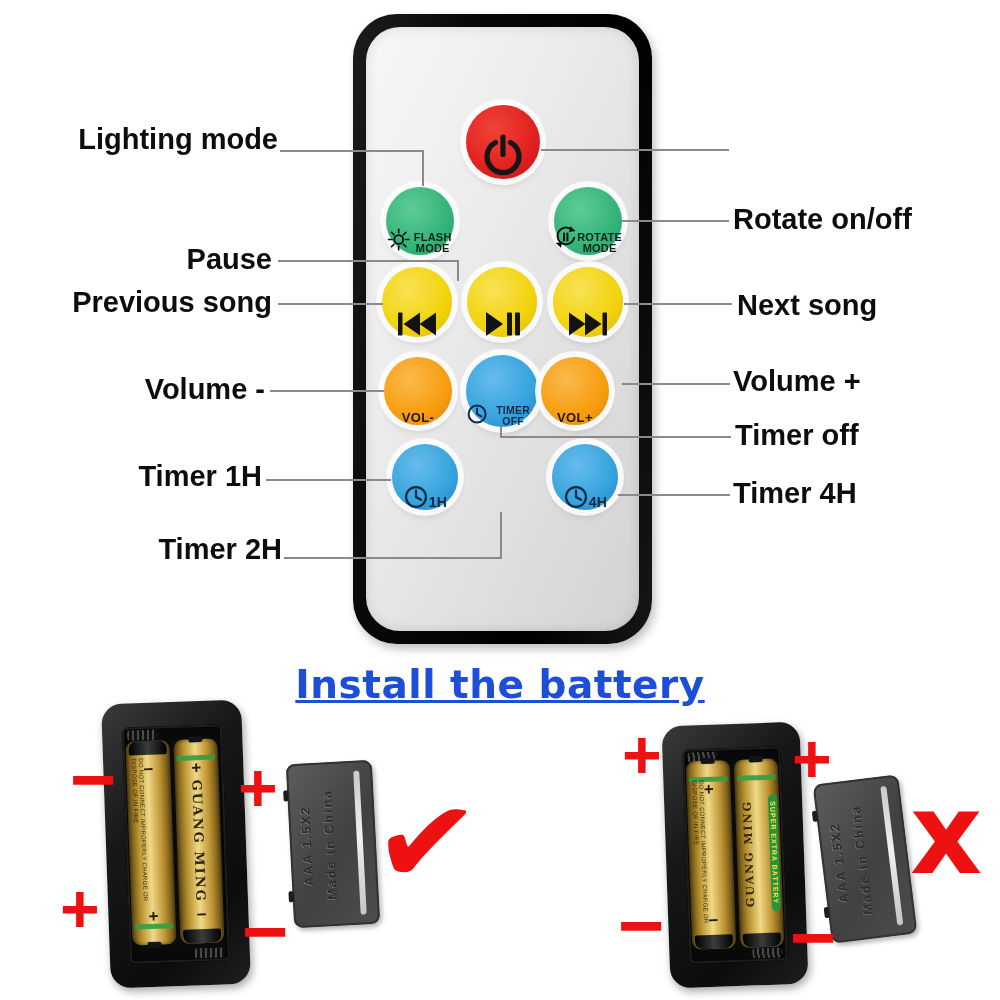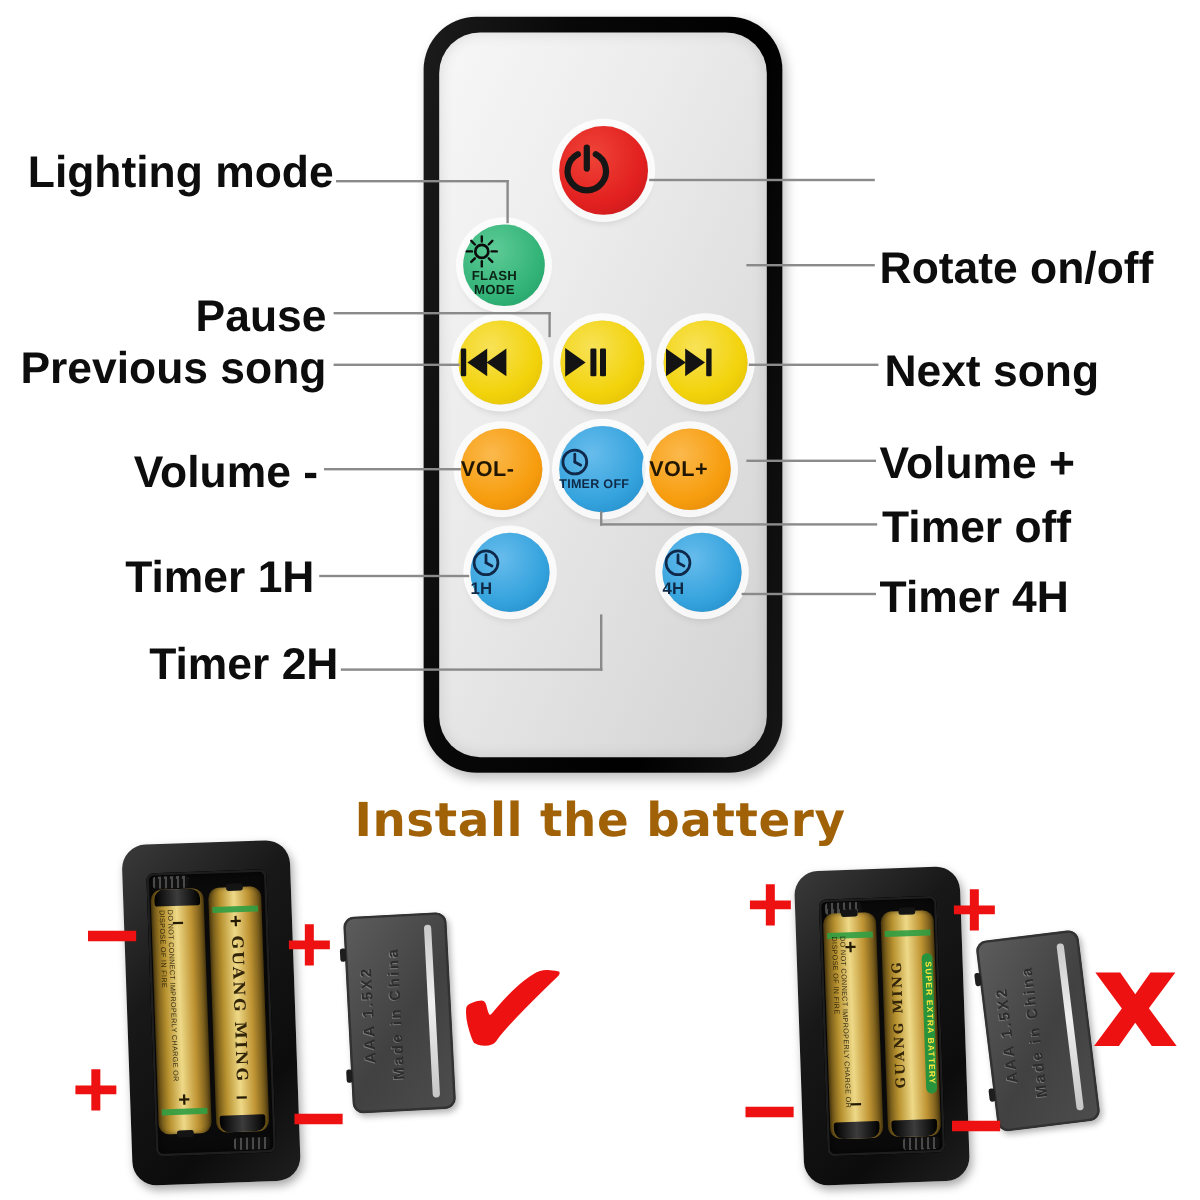--- a/index.html
+++ b/index.html
@@ -8,59 +8,59 @@
 
   
   .remote{position:absolute;left:353px;top:14px;width:299px;height:630px;
           background:linear-gradient(100deg,#1c1c1c,#080808 30%,#000 70%,#161616);
           border-radius:44px;box-shadow:3px 5px 10px rgba(0,0,0,.25);z-index:1;}
   .remote-face{position:absolute;left:13px;top:13px;right:13px;bottom:13px;border-radius:34px;
           background:linear-gradient(115deg,#f7f7f7 0%,#ececec 35%,#dedede 70%,#d2d2d2 100%);
           box-shadow:inset 0 0 12px rgba(0,0,0,.12);}
 
   
-  .btn{position:absolute;border-radius:50%;display:flex;flex-direction:column;
-       align-items:flex-start;justify-content:center;z-index:2;
+  .btn{position:absolute;border-radius:50%;display:flex;flex-direction:row;
+       align-items:flex-end;justify-content:center;z-index:2;
        box-shadow:0 0 0 6px rgba(253,253,253,.9),0 5px 8px rgba(0,0,0,.2);}
   .btn-label{font-weight:bold;text-align:center;line-height:1.05;letter-spacing:.2px;}
   .red{background:radial-gradient(circle at 38% 32%,#ef4438,var(--power-red) 60%,#c0161c);}
   .green{background:radial-gradient(circle at 38% 32%,#5ecb97,var(--mode-green) 62%,#1f9c64);}
   .yellow{background:radial-gradient(circle at 38% 32%,#f8e257,var(--media-yellow) 60%,#ddba06);}
   .orange{background:radial-gradient(circle at 38% 32%,#fbb94d,var(--vol-orange) 60%,#e0860a);}
   .blue{background:radial-gradient(circle at 38% 32%,#67bcec,var(--timer-blue) 60%,#1c86c4);}
   .green .btn-label{font-size:11px;color:#0b2417;width:52px;}
-  .orange .btn-label{font-size:18px;color:#211602;letter-spacing:.4px;}
+  .orange .btn-label{font-size:13px;color:#211602;letter-spacing:.4px;}
   .blue .btn-label{color:#0f2947;}
   .blue .lbl-sm{font-size:10.5px;margin-top:1px;}
   .blue .lbl-h{font-size:14px;margin-top:1px;}
   .clock{color:#10284a;}
 
   #btn-power{left:113px;top:91px;width:74px;height:74px;}
   #btn-flash{left:33px;top:173px;width:68px;height:68px;}
   #btn-rotate{left:201px;top:173px;width:68px;height:68px;}
   #btn-prev{left:29px;top:253px;width:70px;height:70px;}
   #btn-play{left:114px;top:253px;width:70px;height:70px;}
   #btn-next{left:200px;top:253px;width:70px;height:70px;}
   #btn-volminus{left:31px;top:343px;width:68px;height:68px;}
   #btn-timeroff{left:113px;top:341px;width:72px;height:72px;}
   #btn-volplus{left:188px;top:343px;width:68px;height:68px;}
   #btn-1h{left:39px;top:430px;width:66px;height:66px;}
   #btn-2h{left:116px;top:432px;width:66px;height:66px;}
   #btn-4h{left:199px;top:430px;width:66px;height:66px;}
 
   
-  .callout{position:absolute;font-weight:bold;font-size:37px;color:#0d0d0d;
+  .callout{position:absolute;font-weight:bold;font-size:29px;color:#0d0d0d;
            white-space:nowrap;z-index:6;line-height:1.1;}
   .cl{position:absolute;background:var(--line-gray);z-index:5;}
   .cl.h{height:2px;} .cl.v{width:2px;}
 
   
   .install-title{position:absolute;left:0;top:662px;width:1000px;text-align:center;
       font-family:"DejaVu Sans",sans-serif;font-weight:bold;font-size:39px;
-      letter-spacing:.5px;color:#a16207;z-index:3;}
+      letter-spacing:.5px;color:#1d4ed8;z-index:3;text-decoration:underline;}
 
   .compartment{position:absolute;background:linear-gradient(135deg,#3a3a3a,#181818 35%,#0c0c0c 75%,#1f1f1f);
       border-radius:20px;box-shadow:2px 4px 8px rgba(0,0,0,.35);z-index:2;}
   .well{position:absolute;left:20px;right:20px;top:24px;bottom:24px;background:#0a0a0a;
       border-radius:6px;box-shadow:inset 0 0 0 2px #1e1e1e,inset 0 0 10px #000;}
   .spring{position:absolute;width:30px;height:10px;
       background:repeating-linear-gradient(90deg,#4a4a4a 0 2px,#101010 2px 5px);border-radius:3px;}
   .bat{position:absolute;border-radius:9px;
       background:linear-gradient(90deg,#5e4712,#b8922f 22%,#eed988 48%,#bf9433 75%,#5e4712);
       box-shadow:inset 0 0 4px rgba(0,0,0,.55);}
@@ -125,20 +125,30 @@
             <line x1="27.5" y1="18" x2="32.5" y2="18"></line>
           <line x1="7.8" y1="7.8" x2="11.3" y2="11.3"></line>
             <line x1="24.7" y1="24.7" x2="28.2" y2="28.2"></line>
           <line x1="7.8" y1="28.2" x2="11.3" y2="24.7"></line>
             <line x1="24.7" y1="11.3" x2="28.2" y2="7.8"></line>
         </g>
       </svg>
       <span class="btn-label">FLASH MODE</span>
     </div>
 
+    <div class="btn green" id="btn-rotate">
+      <svg width="36" height="36" viewBox="0 0 40 40">
+        <path d="M30.5 7.5 A14.5 14.5 0 1 0 35 20" fill="none" stroke="#0c0c0c" stroke-width="3.1"></path>
+        <polygon points="28,1.5 37,9.5 26,11.5" fill="#0c0c0c"></polygon>
+        <polygon points="12,38.5 3,30.5 14,28.5" fill="#0c0c0c"></polygon>
+        <rect x="15.6" y="12.5" width="3.4" height="15" fill="#0c0c0c"></rect>
+        <rect x="21.4" y="12.5" width="3.4" height="15" fill="#0c0c0c"></rect>
+      </svg>
+      <span class="btn-label">ROTATE MODE</span>
+    </div>
 
     <div class="btn yellow" id="btn-prev">
       <svg width="42" height="26" viewBox="0 0 42 26" fill="#131313">
         <rect x="2" y="1.5" width="4.5" height="23" rx="1"></rect>
         <polygon points="24,1.5 24,24.5 7.5,13"></polygon>
         <polygon points="40,1.5 40,24.5 23.5,13"></polygon>
       </svg>
     </div>
 
     <div class="btn yellow" id="btn-play">

